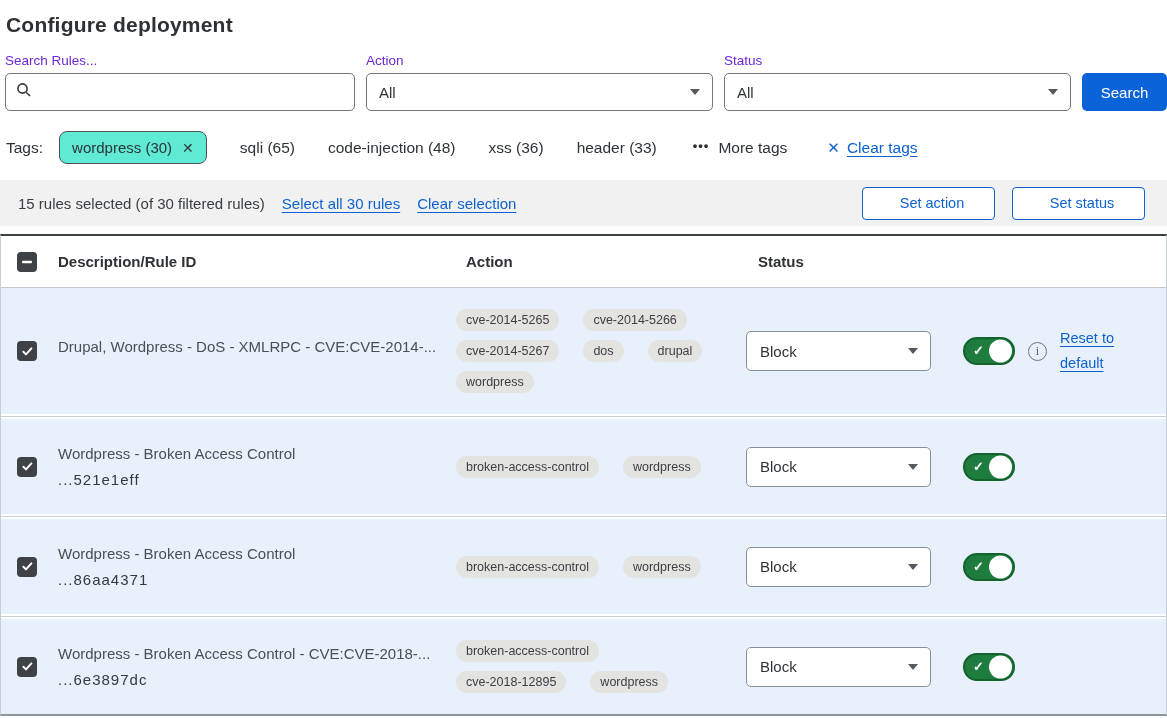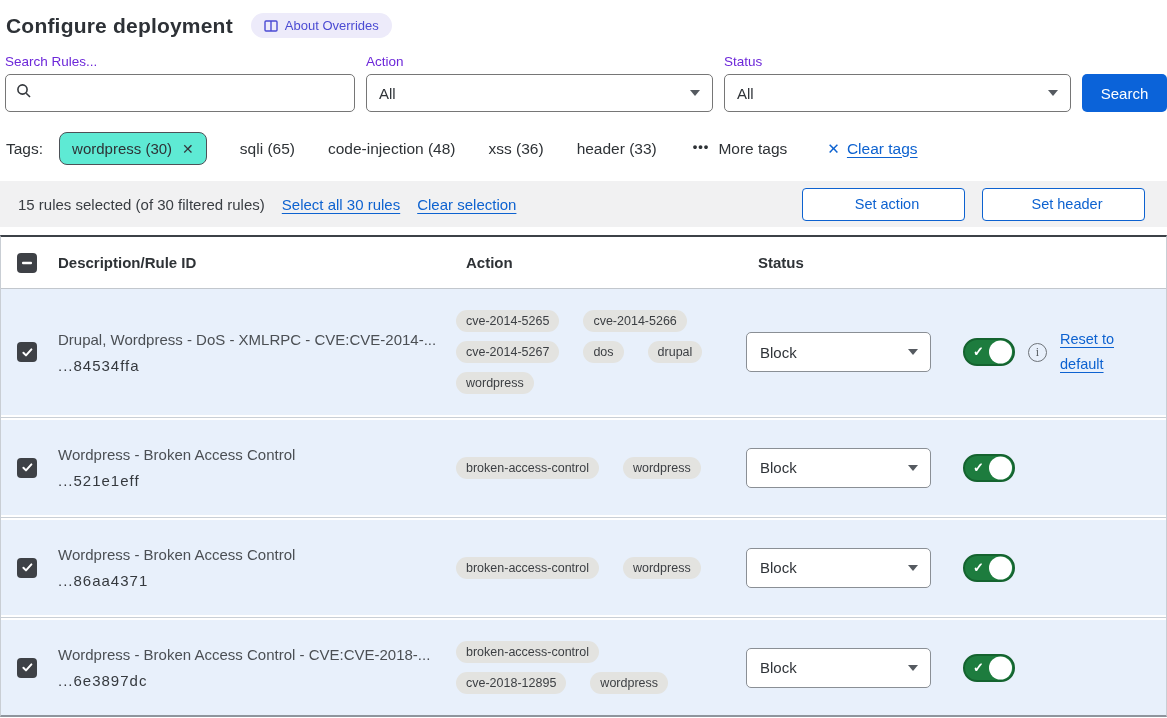--- a/index.html
+++ b/index.html
@@ -77,21 +77,21 @@
     margin-top: 16px; height: 46px; background: #f1f1f2;
     display: flex; align-items: center; padding: 0 22px 0 18px; gap: 17px;
   }
   .selection-summary { font-size: 15px; color: #393d42; }
   .sel-link {
     font-size: 15px; color: #0d62d0; text-decoration: underline;
     text-underline-offset: 3px; cursor: pointer;
   }
   .sel-spacer { flex: 1; }
   .outline-btn {
-    width: 163px; height: 33px; background: #fff; border: 1px solid #0d62d0;
+    width: 133px; height: 33px; background: #fff; border: 1px solid #0d62d0;
     border-radius: 4px; color: #0d62d0; font-size: 14.5px;
     font-family: "Liberation Sans", sans-serif; cursor: pointer; padding-left: 7px;
   }
 
   
   .rules-table {
     margin-top: 8px;
     border-top: 2px solid #3c4147;
     border-left: 1px solid #c9ced4;
     border-right: 1px solid #c9ced4;
@@ -154,29 +154,20 @@
   .reset-link {
     width: 64px; font-size: 14.5px; line-height: 1.7; color: #0d62d0;
     text-decoration: underline; text-underline-offset: 3px; cursor: pointer;
   }
 </style>
 </head>
 <body>
 
 <div class="page-header">
   <div class="page-title">Configure deployment</div>
-  <div class="about-badge">
-    <span>
-      <svg width="14" height="12" viewBox="0 0 14 12" fill="none" stroke="#4b4bd3" stroke-width="1.4">
-        <rect x="1" y="1" width="12" height="10" rx="1"></rect>
-        <line x1="7" y1="1" x2="7" y2="11"></line>
-      </svg>
-    </span>
-    <span>About Overrides</span>
-  </div>
 </div>
 
 <div class="filters">
   <div class="filter-group">
     <div class="filter-label">Search Rules...</div>
     <div class="search-box">
       <span>
         <svg width="16" height="16" viewBox="0 0 16 16" fill="none" stroke="#33373c" stroke-width="1.6">
           <circle cx="6.5" cy="6.5" r="4.6"></circle>
           <line x1="10.2" y1="10.2" x2="14" y2="14"></line>
@@ -223,21 +214,21 @@
     <span class="lbl">Clear tags</span>
   </span>
 </div>
 
 <div class="selection-bar">
   <span class="selection-summary">15 rules selected (of 30 filtered rules)</span>
   <span class="sel-link">Select all 30 rules</span>
   <span class="sel-link">Clear selection</span>
   <span class="sel-spacer"></span>
   <button class="outline-btn">Set action</button>
-  <button class="outline-btn">Set header</button>
+  <button class="outline-btn">Set status</button>
 </div>
 
 <div class="rules-table">
   <div class="t-grid t-head">
     <div class="cb-cell">
       <div class="checkbox">
         <svg width="12" height="12" viewBox="0 0 12 12">
             <rect x="1" y="4.8" width="10" height="2.4" rx="1" fill="#fff"></rect>
           </svg>
       </div>
@@ -250,21 +241,20 @@
       <div class="t-grid rule-row" style="min-height: 126px;">
         <div class="cb-cell">
           <div class="checkbox">
             <svg width="13" height="13" viewBox="0 0 13 13">
               <path d="M2.4 6.8l2.6 2.6 5.4-6" stroke="#fff" stroke-width="2" fill="none" stroke-linecap="round" stroke-linejoin="round"></path>
             </svg>
           </div>
         </div>
         <div class="desc-cell">
           <div class="rule-title">Drupal, Wordpress - DoS - XMLRPC - CVE:CVE-2014-...</div>
-          <div class="rule-id">...84534ffa</div>
         </div>
         <div class="tags-cell">
           <div class="tag-wrap">
             <span class="tag-pill">cve-2014-5265</span>
             <span class="tag-pill">cve-2014-5266</span>
             <span class="tag-pill">cve-2014-5267</span>
             <span class="tag-pill">dos</span>
             <span class="tag-pill">drupal</span>
             <span class="tag-pill">wordpress</span>
           </div>

